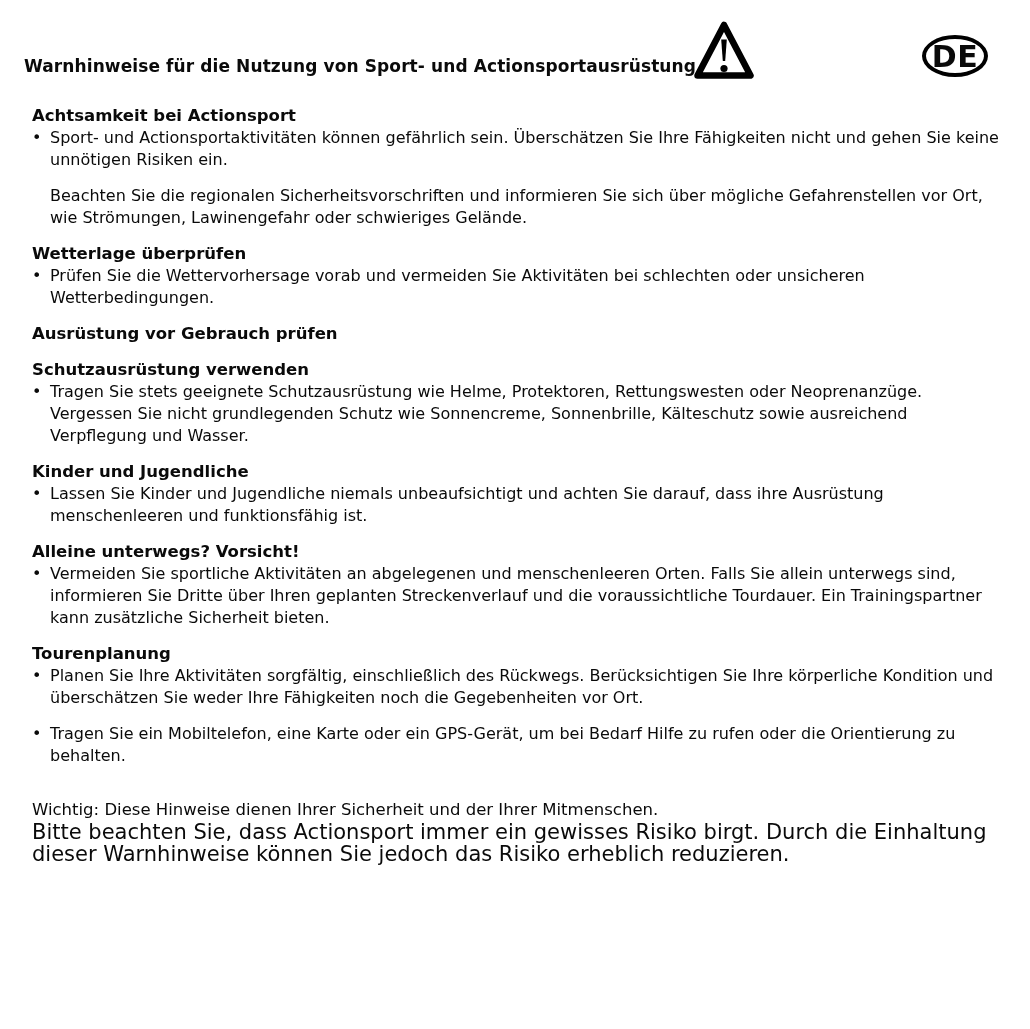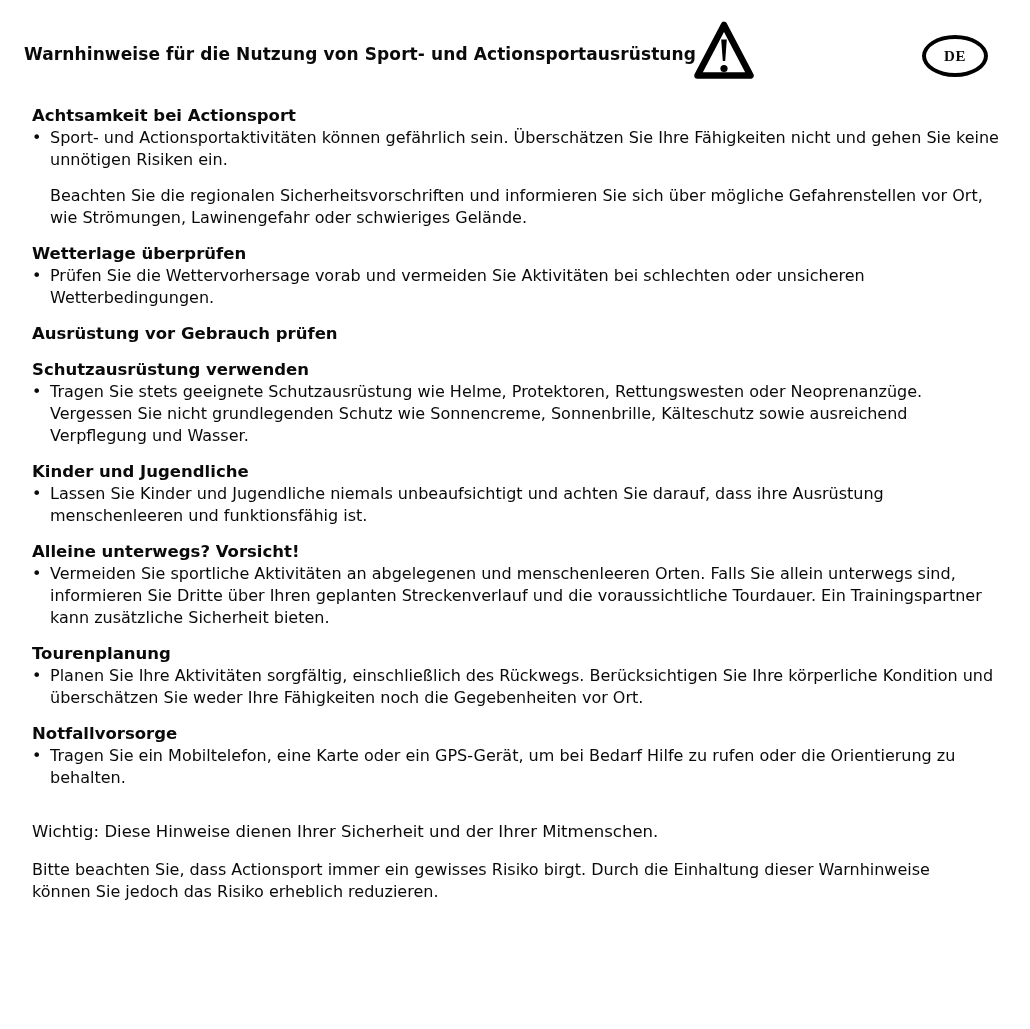--- a/index.html
+++ b/index.html
@@ -15,21 +15,21 @@
     font-family: "DejaVu Sans", "Liberation Sans", sans-serif;
     color: #0a0a0a;
   }
   .header {
     position: relative;
     height: 105px;
   }
   .doc-title {
     position: absolute;
     left: 24px;
-    top: 44px;
+    top: 56px;
     font-size: 17px;
     font-weight: bold;
     letter-spacing: 0.1px;
     white-space: nowrap;
   }
   .warn-tri {
     position: absolute;
     left: 694px;
     top: 20px;
     width: 60px;
@@ -41,23 +41,22 @@
     top: 35px;
     width: 66px;
     height: 42px;
     border: 4px solid #000000;
     border-radius: 50%;
     box-sizing: border-box;
     display: flex;
     align-items: center;
     justify-content: center;
     font-weight: bold;
-    font-size: 15px;
+    font-size: 30px;
     letter-spacing: 0.5px;
-    font-family: Liberation Serif, serif;
   }
   .content {
     padding: 0 30px 0 32px;
   }
   .section {
     margin-bottom: 14px;
   }
   .section-heading {
     font-size: 16.5px;
     font-weight: bold;
@@ -75,24 +74,23 @@
   }
   .footer {
     margin-top: 32px;
   }
   .footer-bold {
     font-size: 16.5px;
     font-weight: normal;
     line-height: 22px;
   }
   .footer-text {
-    font-size: 16px;
+    font-size: 21px;
     line-height: 22px;
     max-width: 958px;
-    margin-top: 16px;
   }
 </style>
 </head>
 <body>
 
 <div class="header">
   <div class="doc-title">Warnhinweise für die Nutzung von Sport- und Actionsportausrüstung</div>
 
   <div class="warn-tri">
     <svg width="60" height="62" viewBox="0 0 60 62" aria-hidden="true">
@@ -161,21 +159,20 @@
 
   <div class="section">
     <div class="section-heading">Tourenplanung</div>
   <div class="item">
         <span class="bullet">•</span>
         <span>Planen Sie Ihre Aktivitäten sorgfältig, einschließlich des Rückwegs. Berücksichtigen Sie Ihre körperliche Kondition und überschätzen Sie weder Ihre Fähigkeiten noch die Gegebenheiten vor Ort.</span>
       </div>
     </div>
 
   <div class="section">
-    <div class="section-heading">Notfallvorsorge</div>
   <div class="item">
         <span class="bullet">•</span>
         <span>Tragen Sie ein Mobiltelefon, eine Karte oder ein GPS-Gerät, um bei Bedarf Hilfe zu rufen oder die Orientierung zu behalten.</span>
       </div>
     </div>
 </div>
 
 <div class="content footer">
   <div class="footer-bold">Wichtig: Diese Hinweise dienen Ihrer Sicherheit und der Ihrer Mitmenschen.</div>
   <div class="footer-text">Bitte beachten Sie, dass Actionsport immer ein gewisses Risiko birgt. Durch die Einhaltung dieser Warnhinweise können Sie jedoch das Risiko erheblich reduzieren.</div>

